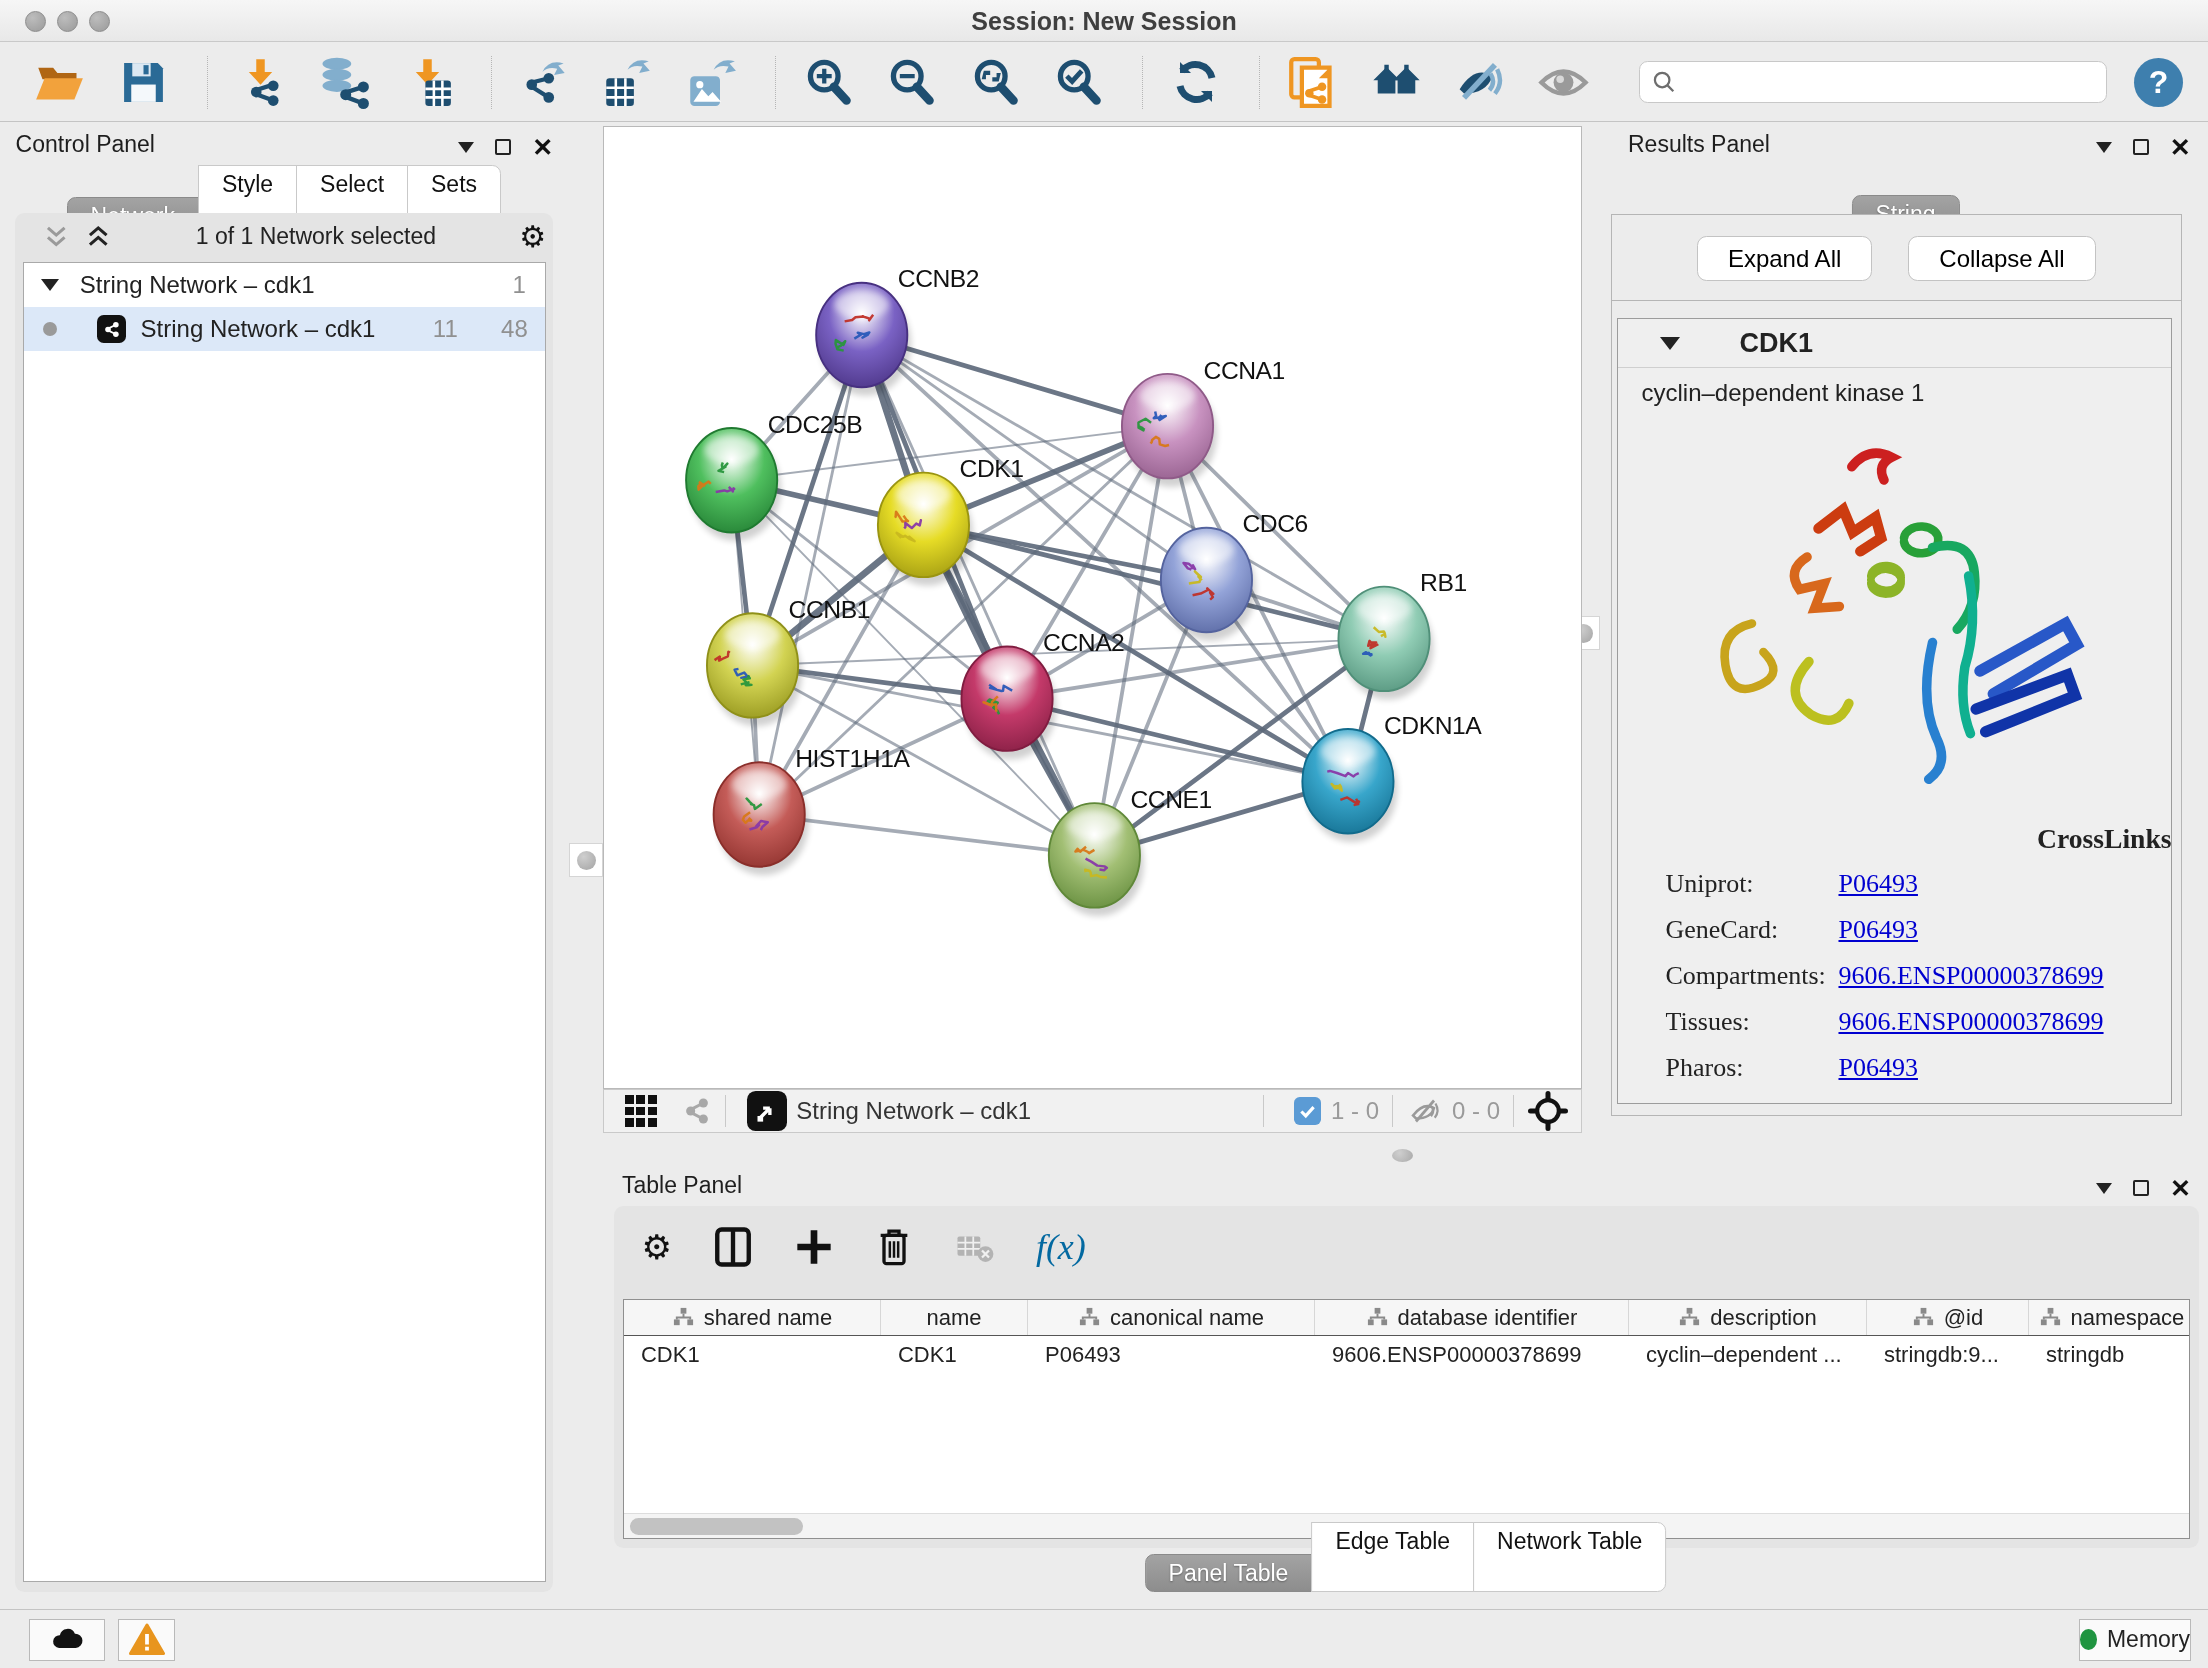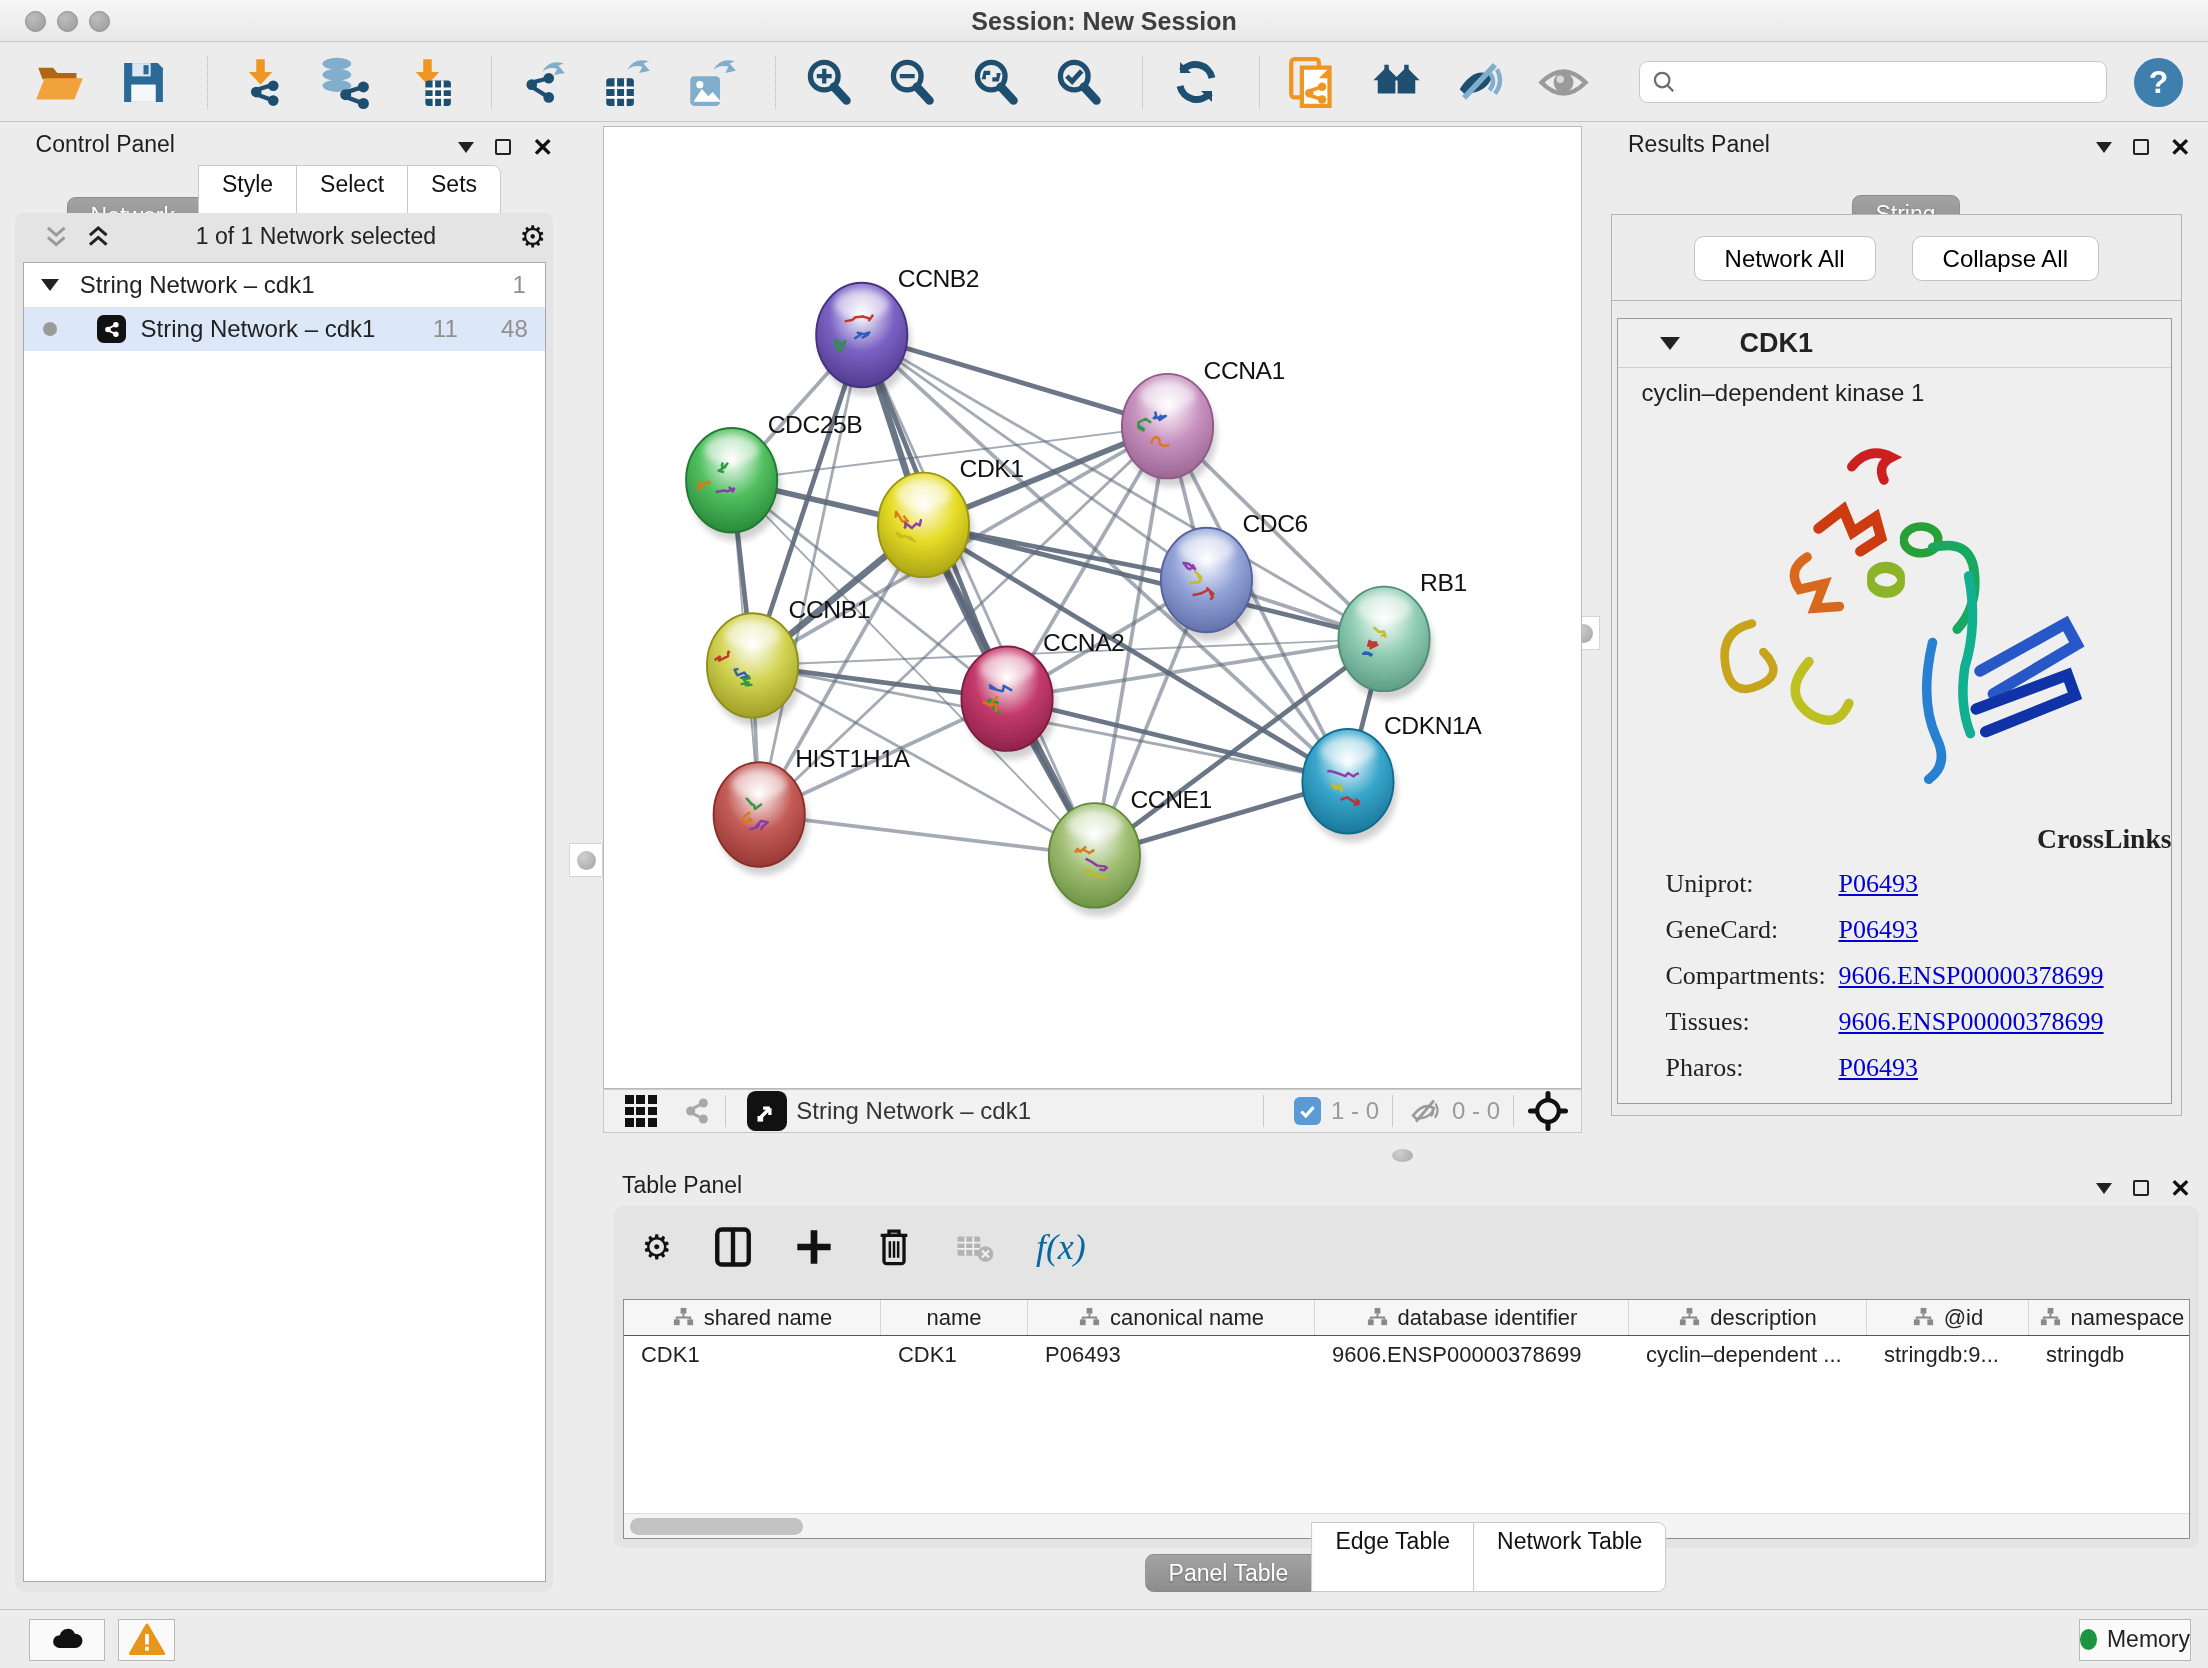--- a/index.html
+++ b/index.html
@@ -296,21 +296,21 @@
     <svg viewBox="0 0 24 24" width="28.5" height="28.5">
         <circle cx="10" cy="10" r="6.5" fill="none" stroke="#6e6e6e" stroke-width="2"></circle>
         <path d="M15 15l5 5" stroke="#6e6e6e" stroke-width="2"></path>
       </svg>
     <input placeholder="" style="">
   </div>
   <div id="help-btn">?</div>
 </div>
 
 <div id="control-panel">
-  <div class="panel-head" style="left:28px; top:5.7px">Control Panel</div>
+  <div class="panel-head" style="left:8px; top:5.7px">Control Panel</div>
   <div class="win-ctl" style="right:11.4px; top:9.5px">
     <span class="wc-tri"></span>
     <span class="wc-sq"></span>
     <span class="wc-x">✕</span>
   </div>
   <div class="seg-tabs" id="cp-tabs">
     <span class="seg-tab active">Network</span>
     <span class="seg-tab">Style</span>
     <span class="seg-tab">Select</span>
     <span class="seg-tab">Sets</span>
@@ -629,21 +629,21 @@
   <div class="win-ctl" style="right:13.3px; top:9.5px">
     <span class="wc-tri"></span>
     <span class="wc-sq"></span>
     <span class="wc-x">✕</span>
   </div>
   <div class="seg-tabs" id="rp-tab">
       <span class="seg-tab active" style="border-radius:8.6px">String</span>
     </div>
   <div id="rp-box">
     <div id="rp-btnrow">
-      <button class="rp-btn">Network All</button>
+      <button class="rp-btn">Expand All</button>
       <button class="rp-btn">Collapse All</button>
     </div>
     <div id="rp-entry">
       <div id="rp-entry-head">
         <span style="width:0;height:0;border-left:10.5px solid transparent;border-right:10.5px solid transparent;border-top:13.3px solid #222;"></span>
         <span id="rp-gene">CDK1</span>
       </div>
       <div id="rp-desc">cyclin–dependent kinase 1</div>
       <svg id="rp-protein" width="399" height="380" viewBox="0 0 420 400">
         <g fill="none" stroke-linecap="round">

